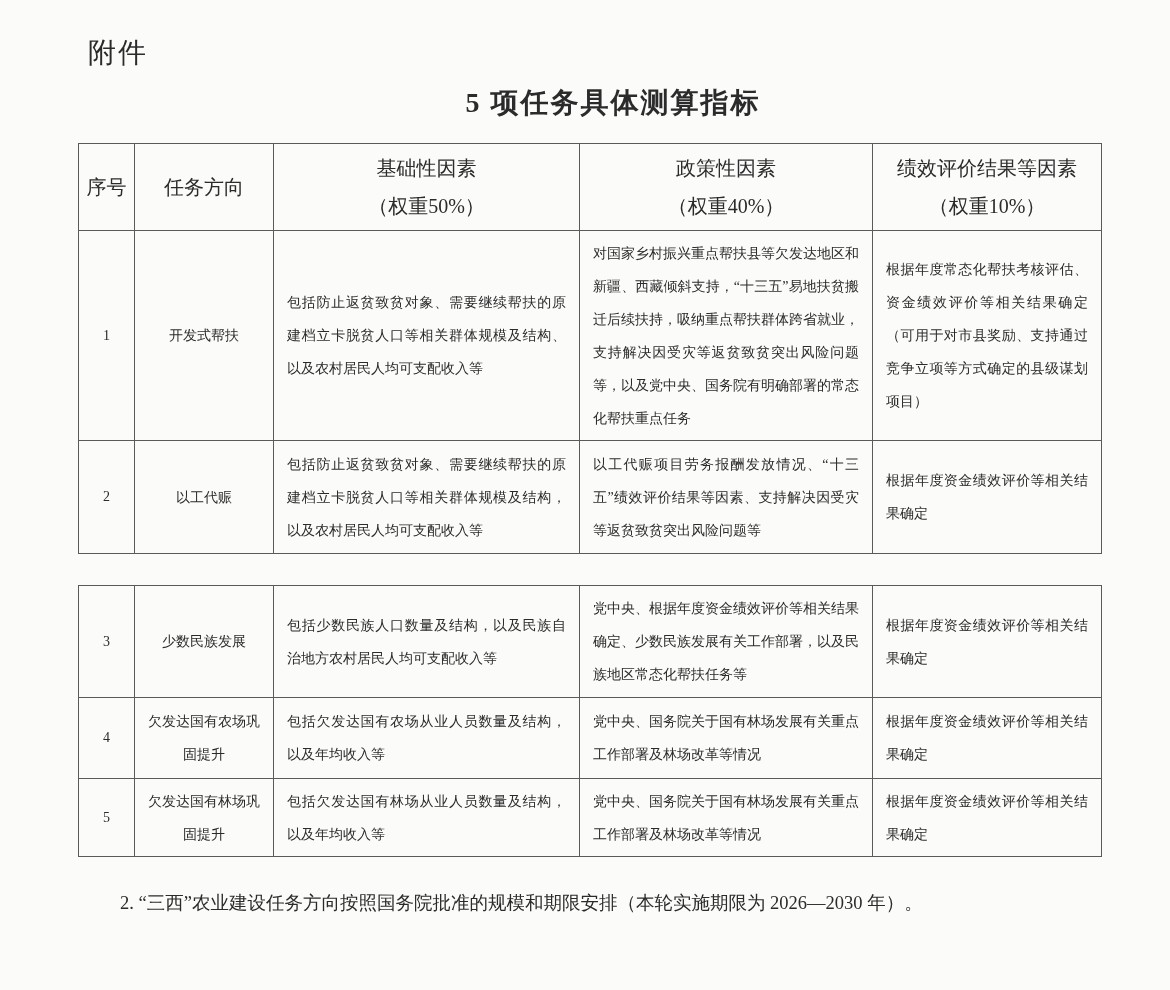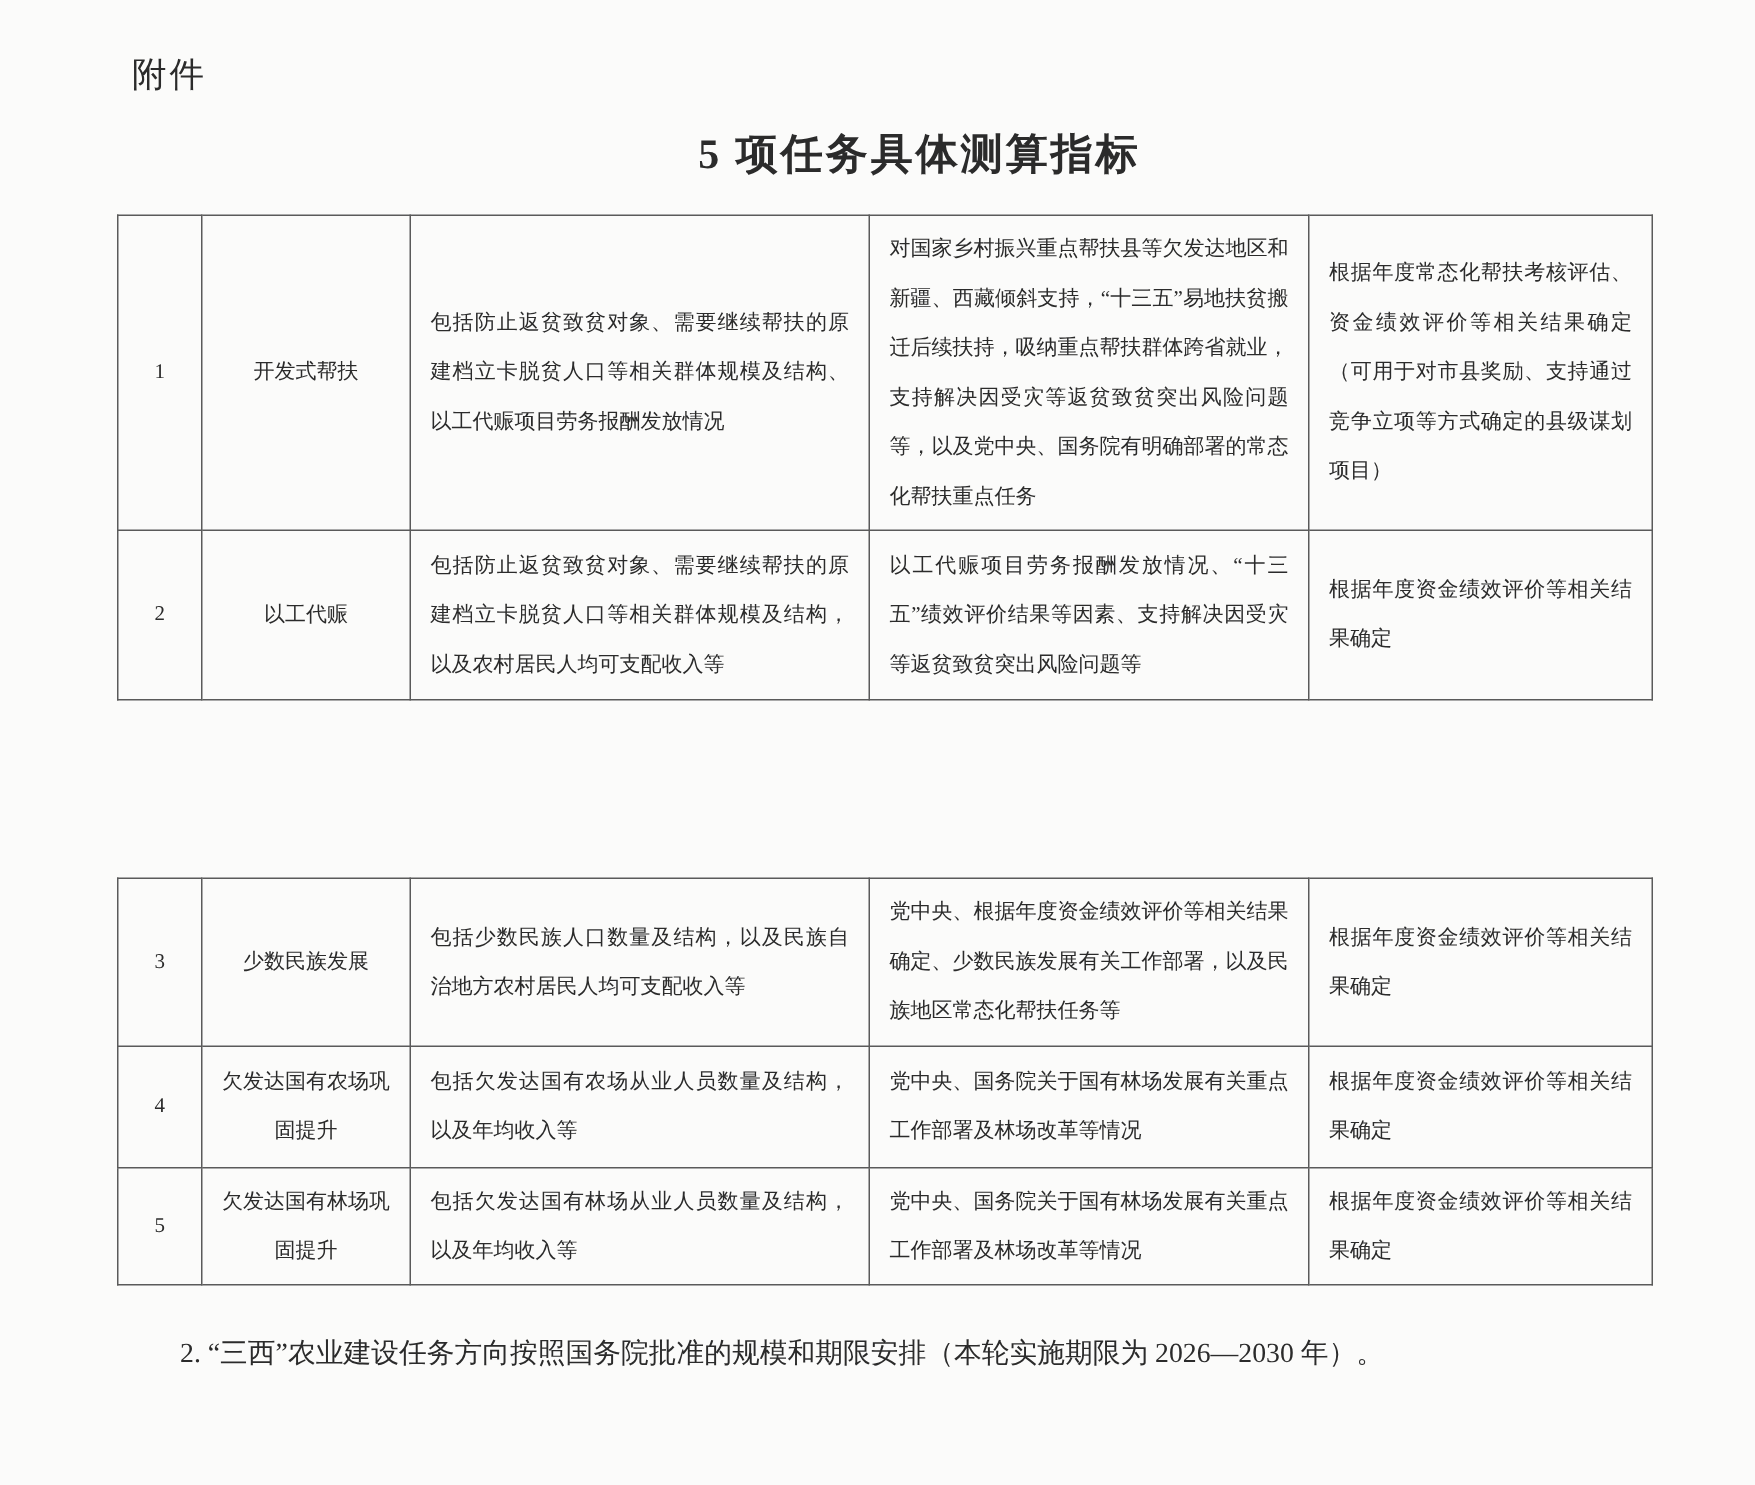--- a/index.html
+++ b/index.html
@@ -5,21 +5,21 @@
   html,body{margin:0;padding:0;}
   body{
     width:1170px;height:990px;position:relative;
     background:#fbfbfa;
     font-family:"Liberation Serif","DejaVu Serif",serif;
     color:#2b2b2b;
     overflow:hidden;
   }
   .attachment{
     position:absolute;left:88px;top:34px;
-    font-size:23px;letter-spacing:2px;
+    font-size:28px;letter-spacing:2px;
   }
   .title{
     position:absolute;left:0;top:84px;width:100%;
     text-align:center;font-size:28px;font-weight:bold;
     letter-spacing:2px;margin:0;padding-left:28px;
   }
   table.t{
     position:absolute;left:78px;width:1023px;
     border-collapse:collapse;table-layout:fixed;
   }
@@ -53,24 +53,40 @@
 
 <table class="t t1">
   <colgroup>
     <col style="width:56px">
       <col style="width:139px">
       <col style="width:306px">
       <col style="width:293px">
       <col style="width:229px">
   </colgroup>
   <tbody>
+      <tr class="hdr" style="height:87px">
+    <th>序号</th>
+    <th>任务方向</th>
+    <th>
+      <div>基础性因素</div>
+      <div>（权重50%）</div>
+    </th>
+    <th>
+      <div>政策性因素</div>
+      <div>（权重40%）</div>
+    </th>
+    <th>
+      <div>绩效评价结果等因素</div>
+      <div>（权重10%）</div>
+    </th>
+  </tr>
   <tr style="height:210px">
     <td class="cell-idx">1</td>
     <td class="cell-dir">开发式帮扶</td>
-    <td class="cell-txt">包括防止返贫致贫对象、需要继续帮扶的原建档立卡脱贫人口等相关群体规模及结构、以工代赈项目劳务报酬发放情况</td>
+    <td class="cell-txt">包括防止返贫致贫对象、需要继续帮扶的原建档立卡脱贫人口等相关群体规模及结构、以及农村居民人均可支配收入等</td>
     <td class="cell-txt">对国家乡村振兴重点帮扶县等欠发达地区和新疆、西藏倾斜支持，“十三五”易地扶贫搬迁后续扶持，吸纳重点帮扶群体跨省就业，支持解决因受灾等返贫致贫突出风险问题等，以及党中央、国务院有明确部署的常态化帮扶重点任务</td>
     <td class="cell-txt">根据年度常态化帮扶考核评估、资金绩效评价等相关结果确定（可用于对市县奖励、支持通过竞争立项等方式确定的县级谋划项目）</td>
   </tr>
   <tr style="height:113px">
     <td class="cell-idx">2</td>
     <td class="cell-dir">以工代赈</td>
     <td class="cell-txt">包括防止返贫致贫对象、需要继续帮扶的原建档立卡脱贫人口等相关群体规模及结构，以及农村居民人均可支配收入等</td>
     <td class="cell-txt">以工代赈项目劳务报酬发放情况、“十三五”绩效评价结果等因素、支持解决因受灾等返贫致贫突出风险问题等</td>
     <td class="cell-txt">根据年度资金绩效评价等相关结果确定</td>
   </tr>

